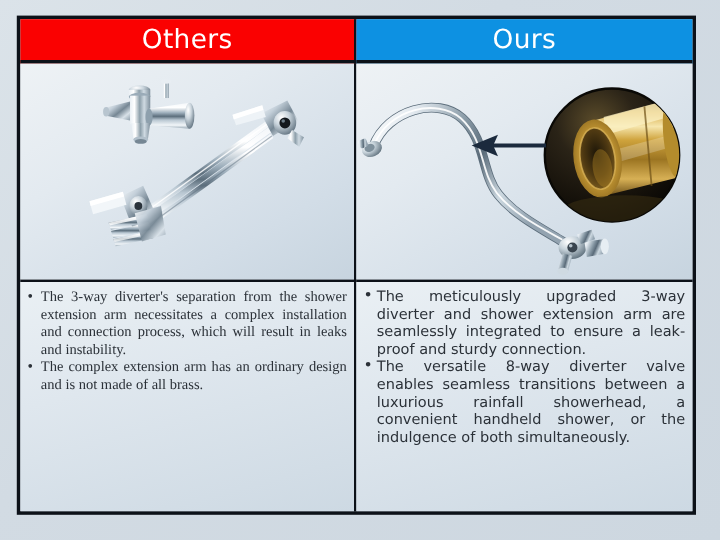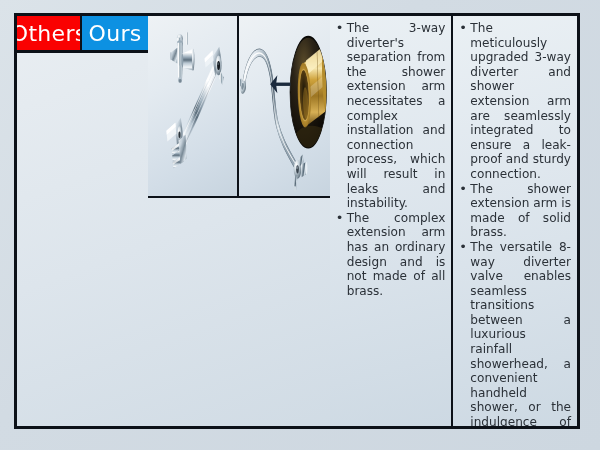--- a/index.html
+++ b/index.html
@@ -9,21 +9,21 @@
     font-family:"DejaVu Sans", sans-serif;
   }
   .page{position:relative;width:600px;height:450px;}
 
   
   .table{
     position:absolute;left:14px;top:13px;width:566px;height:416px;
     box-sizing:border-box;
     border:3px solid #0c1118;
     background:linear-gradient(160deg,#e9eef2 0%,#dde5ec 45%,#ccd8e2 100%);
-    display:flex;flex-direction:row;
+    display:flex;flex-direction:column;
   }
   .rowHead{display:flex;height:37px;flex:0 0 37px;}
   .rowImg{display:flex;flex:0 0 182px;height:182px;}
   .rowTxt{display:flex;flex:1 1 auto;min-height:0;}
 
   .cell{position:relative;box-sizing:border-box;overflow:hidden;}
   .cL{width:50%;}
   .cR{width:50%;}
 
   
@@ -41,21 +41,21 @@
     border-bottom:2px solid #0c1118;
   }
   .photoL{border-right:2px solid #0c1118;}
   .photo svg{position:absolute;left:0;top:0;width:100%;height:100%;}
 
   
   .txt{
     background:linear-gradient(165deg,#eaf0f4 0%,#dfe7ee 40%,#cdd9e3 100%);
     padding:5px 6px 4px 6px;
   }
-  .txtL{border-right:2px solid #0c1118;}
+  .txtL{border-right:2px solid #0c1118;font-family:Liberation Serif, serif;}
   ul.bul{margin:0;padding:0;list-style:none;}
   ul.bul li{
     position:relative;
     padding-left:11px;
     color:#2b3138;
     font-size:12.1px;
     line-height:14.6px;
     text-align:justify;
     margin-bottom:0px;
   }
@@ -281,20 +281,19 @@
       <div class="cell cL txt txtL">
         <ul class="bul">
           <li>The 3-way diverter's separation from the shower extension arm necessitates a complex installation and connection process, which will result in leaks and instability.</li>
           <li>The complex extension arm has an ordinary design and is not made of all brass.</li>
         </ul>
       </div>
 
       <div class="cell cR txt">
         <ul class="bul">
           <li>The meticulously upgraded 3-way diverter and shower extension arm are seamlessly integrated to ensure a leak-proof and sturdy connection.</li>
-          <li>The shower extension arm is made of solid brass.</li>
           <li>The versatile 8-way diverter valve enables seamless transitions between a luxurious rainfall showerhead, a convenient handheld shower, or the indulgence of both simultaneously.</li>
         </ul>
       </div>
     </div>
 
   </div>
 </div>
 
 </body></html>

